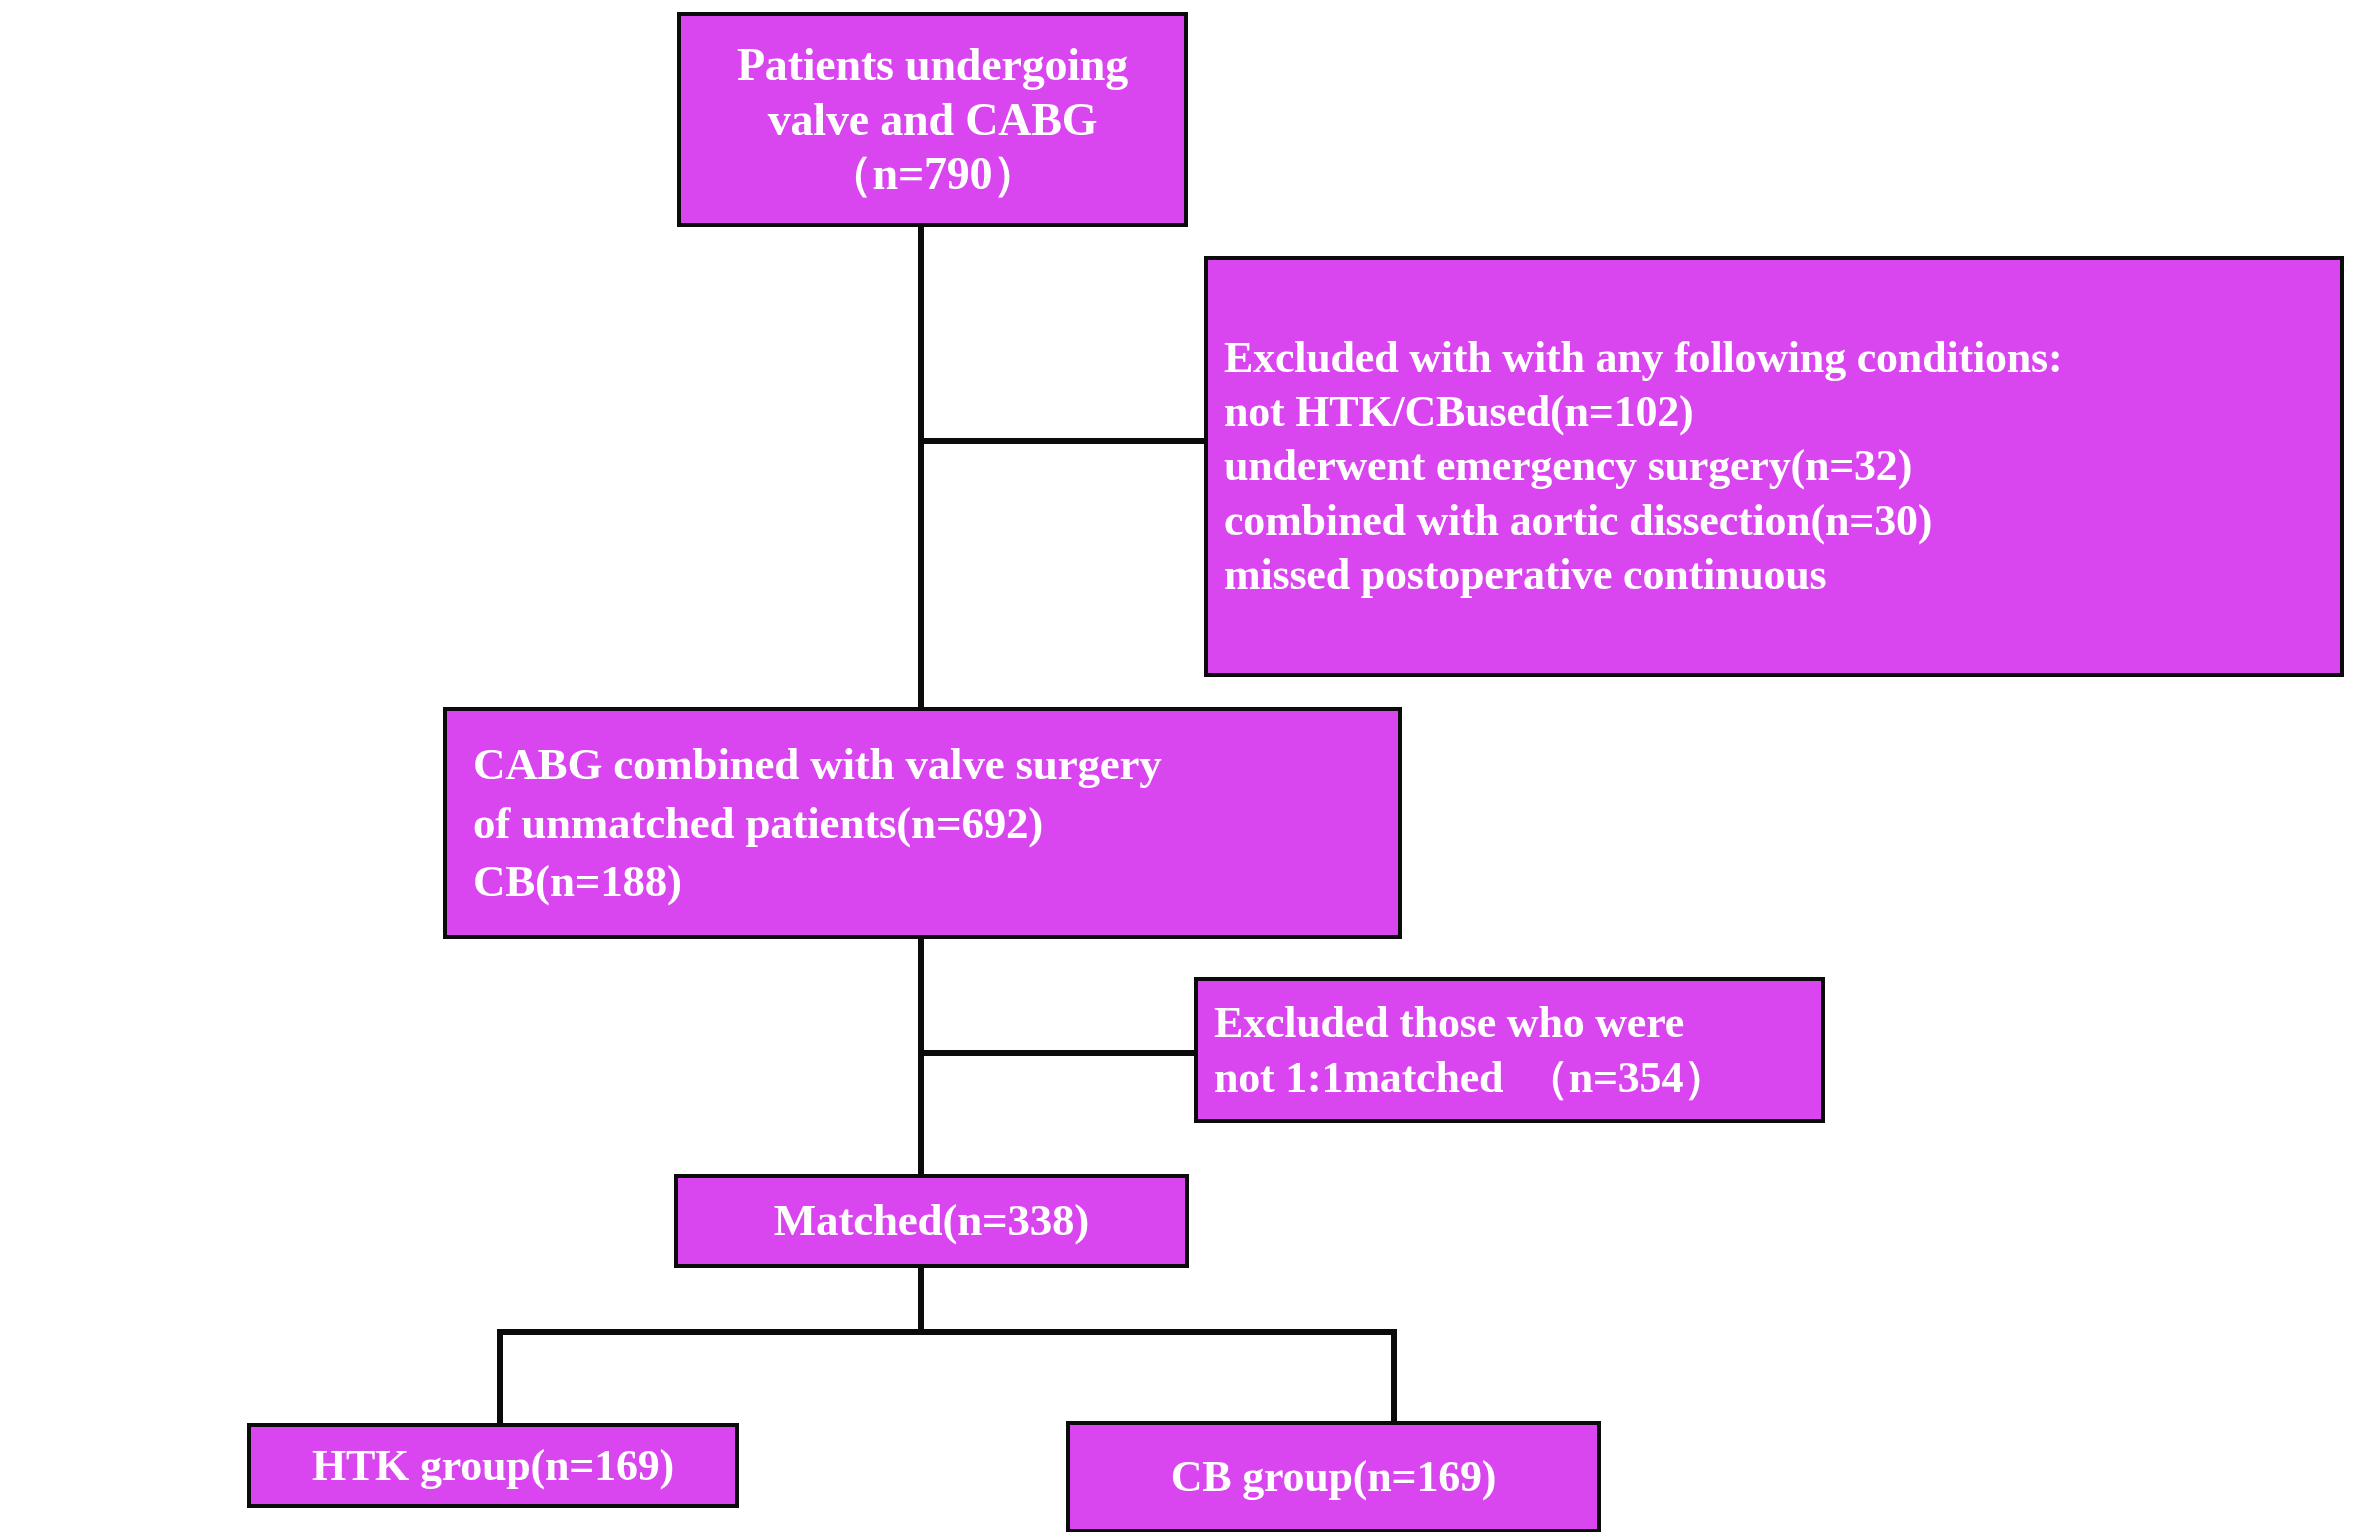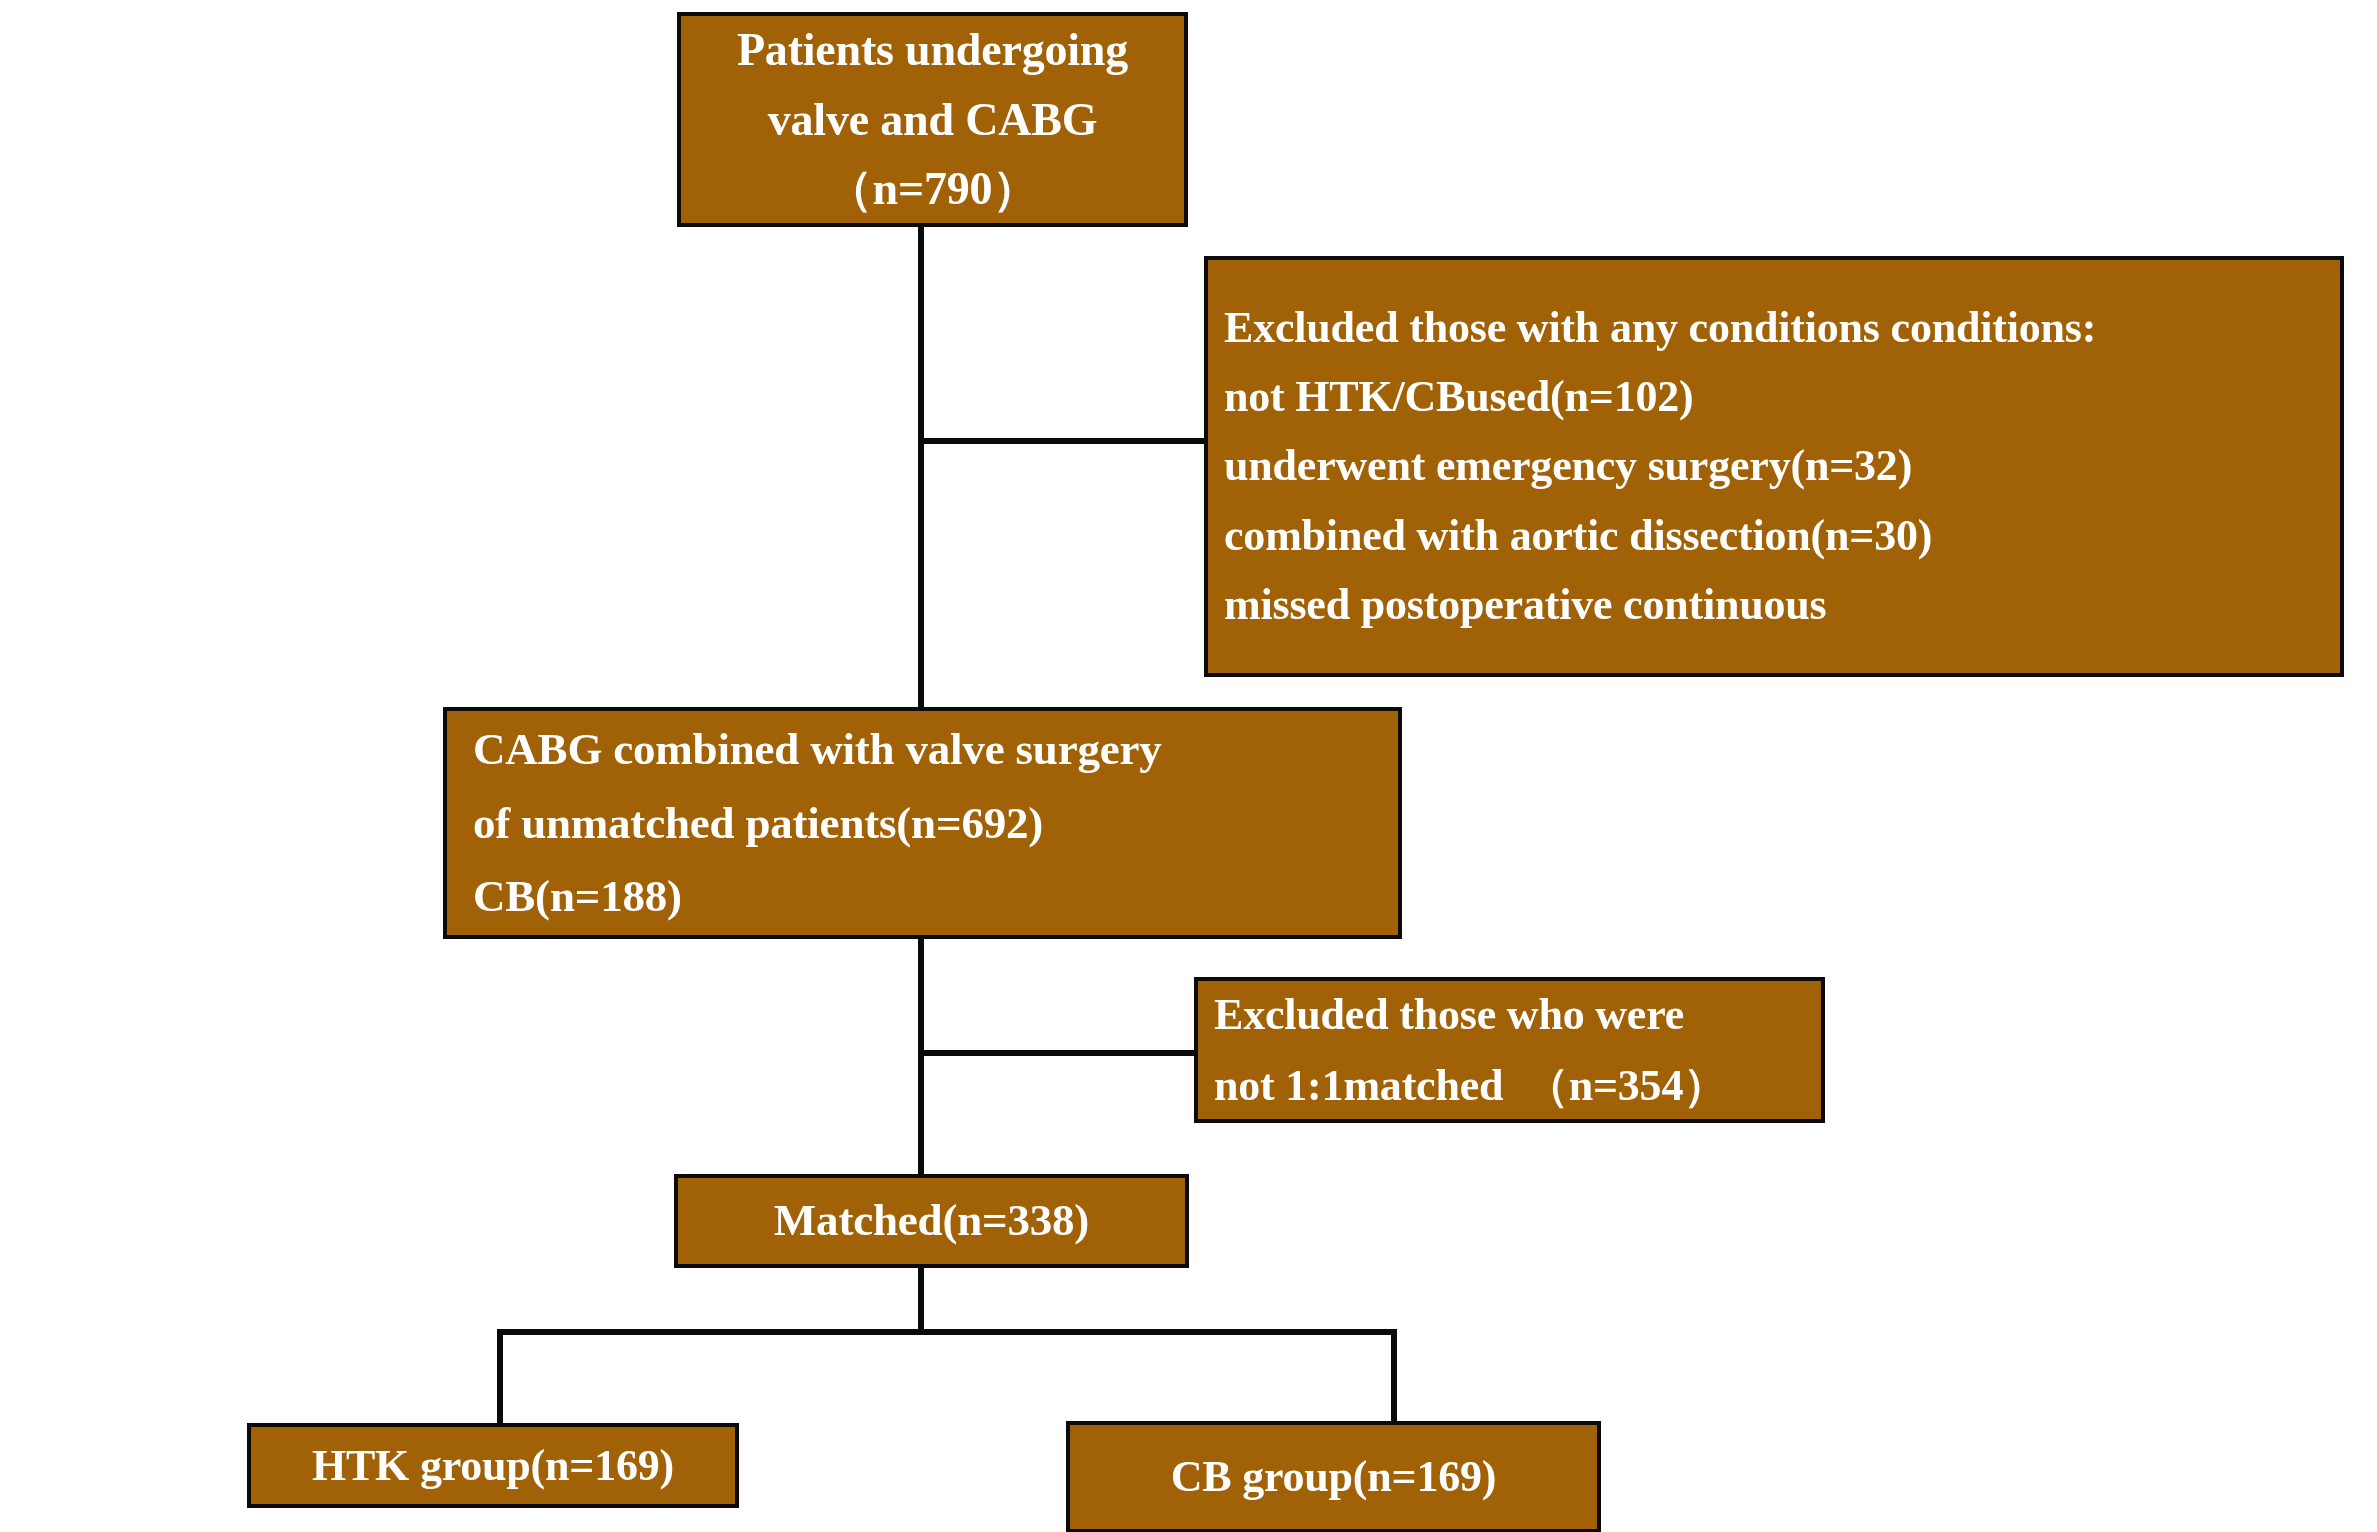--- a/index.html
+++ b/index.html
@@ -15,31 +15,30 @@
     width: 2377px;
     height: 1532px;
     background: #ffffff;
     overflow: hidden;
   }
 
   
   .node {
     position: absolute;
     box-sizing: border-box;
-    background: #a16207;
+    background: #d946ef;
     border: 4.3px solid #0b0b0b;
     color: #ffffff;
     font-weight: bold;
     font-family: "Liberation Serif", "DejaVu Serif", serif;
     display: flex;
     flex-direction: column;
     justify-content: center;
     line-height: 1.18;
     letter-spacing: -0.2px;
-    gap: 15px;
   }
   .node .line {
     display: block;
     white-space: pre;
   }
   .center { text-align: center; }
   .left   { text-align: left; }
 
   
   #node-top {
@@ -116,21 +115,21 @@
   <div class="conn v" style="left:497px; top:1329px; height:96px;"></div>
   <div class="conn v" style="left:1391px; top:1329px; height:94px;"></div>
 
   <div class="node center" id="node-top">
     <span class="line">Patients undergoing</span>
     <span class="line">valve and CABG</span>
     <span class="line">（n=790）</span>
   </div>
 
   <div class="node left" id="node-excl-1">
-    <span class="line">Excluded those with any conditions conditions:</span>
+    <span class="line">Excluded with with any following conditions:</span>
     <span class="line">not HTK/CBused(n=102)</span>
     <span class="line">underwent emergency surgery(n=32)</span>
     <span class="line">combined with aortic dissection(n=30)</span>
     <span class="line">missed postoperative continuous</span>
   </div>
 
   <div class="node left" id="node-middle">
     <span class="line">CABG combined with valve surgery</span>
     <span class="line">of unmatched patients(n=692)</span>
     <span class="row2">

